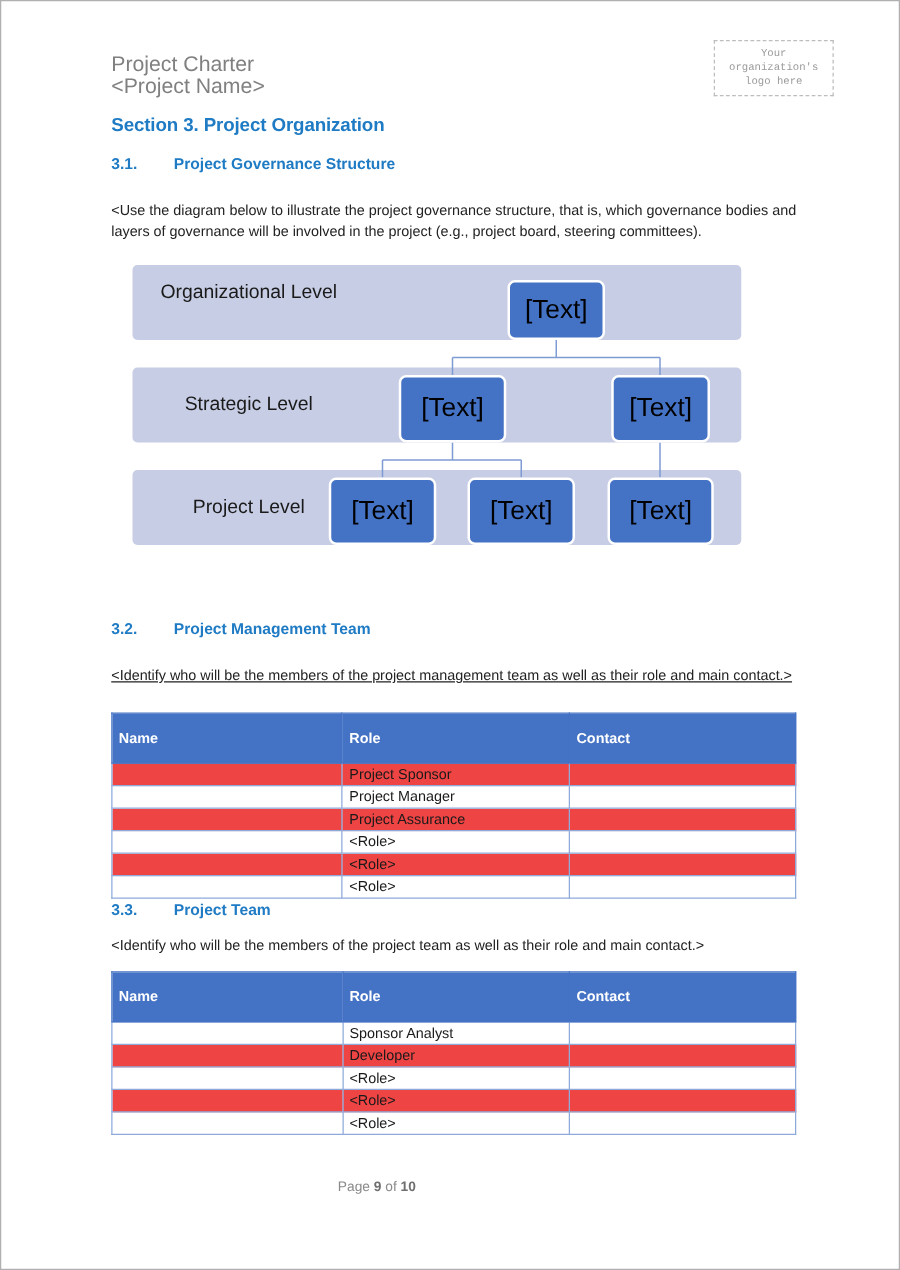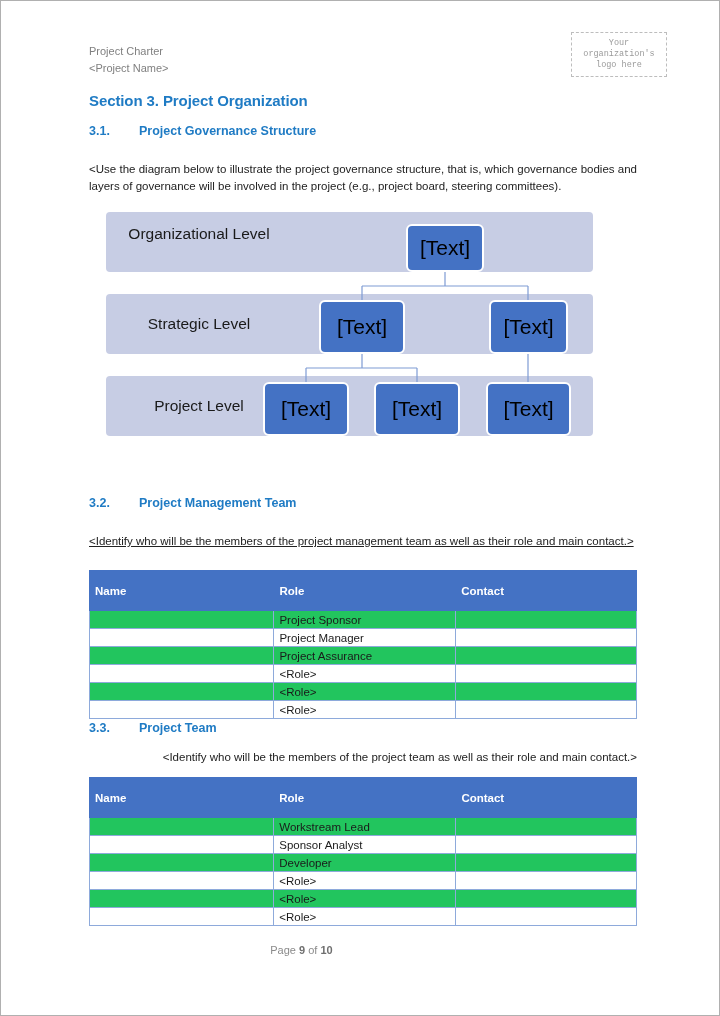--- a/index.html
+++ b/index.html
@@ -18,21 +18,21 @@
     background: #ffffff;
     border: 1px solid #b0b0b0;
     overflow: hidden;
   }
 
   
   .doc-header {
     position: absolute;
     left: 88px;
     top: 42px;
-    font-size: 11px;
+    font-size: 17px;
     line-height: 17px;
     color: #808080;
     white-space: pre-line;
   }
   .logo-box {
     position: absolute;
     left: 570px;
     top: 31px;
     width: 96px;
     height: 45px;
@@ -73,21 +73,21 @@
   
   .body-text {
     position: absolute;
     left: 88px;
     width: 548px;
     font-size: 11.5px;
     line-height: 17px;
     color: #222222;
     text-align: justify;
   }
-  .body-text.nojust { text-align: right; }
+  .body-text.nojust { text-align: left; }
 
   
   .diagram {
     position: absolute;
     left: 105px;
     top: 211px;
     width: 487px;
     height: 224px;
   }
   .band {
@@ -149,21 +149,21 @@
     font-size: 11.5px;
   }
   .tbl td {
     border: 1px solid #8EAADB;
     padding: 1px 5px;
     height: 15px;
     color: #1a1a1a;
     font-size: 11.5px;
   }
   .tbl tr.band-row td {
-    background: #22c55e;
+    background: #ef4444;
   }
   .tbl tr.plain-row td {
     background: #ffffff;
   }
   .col-name  { width: 186px; }
   .col-role  { width: 181px; }
   .col-contact { width: 181px; }
 
   
   .footer {
@@ -288,25 +288,20 @@
 
   <table class="tbl" style="top:776px;">
     <thead>
       <tr>
         <th class="col-name">Name</th>
         <th class="col-role">Role</th>
         <th class="col-contact">Contact</th>
       </tr>
     </thead>
     <tbody>
-      <tr class="band-row">
-        <td></td>
-        <td>Workstream Lead</td>
-        <td></td>
-      </tr>
       <tr class="plain-row">
         <td></td>
         <td>Sponsor Analyst</td>
         <td></td>
       </tr>
       <tr class="band-row">
         <td></td>
         <td>Developer</td>
         <td></td>
       </tr>

